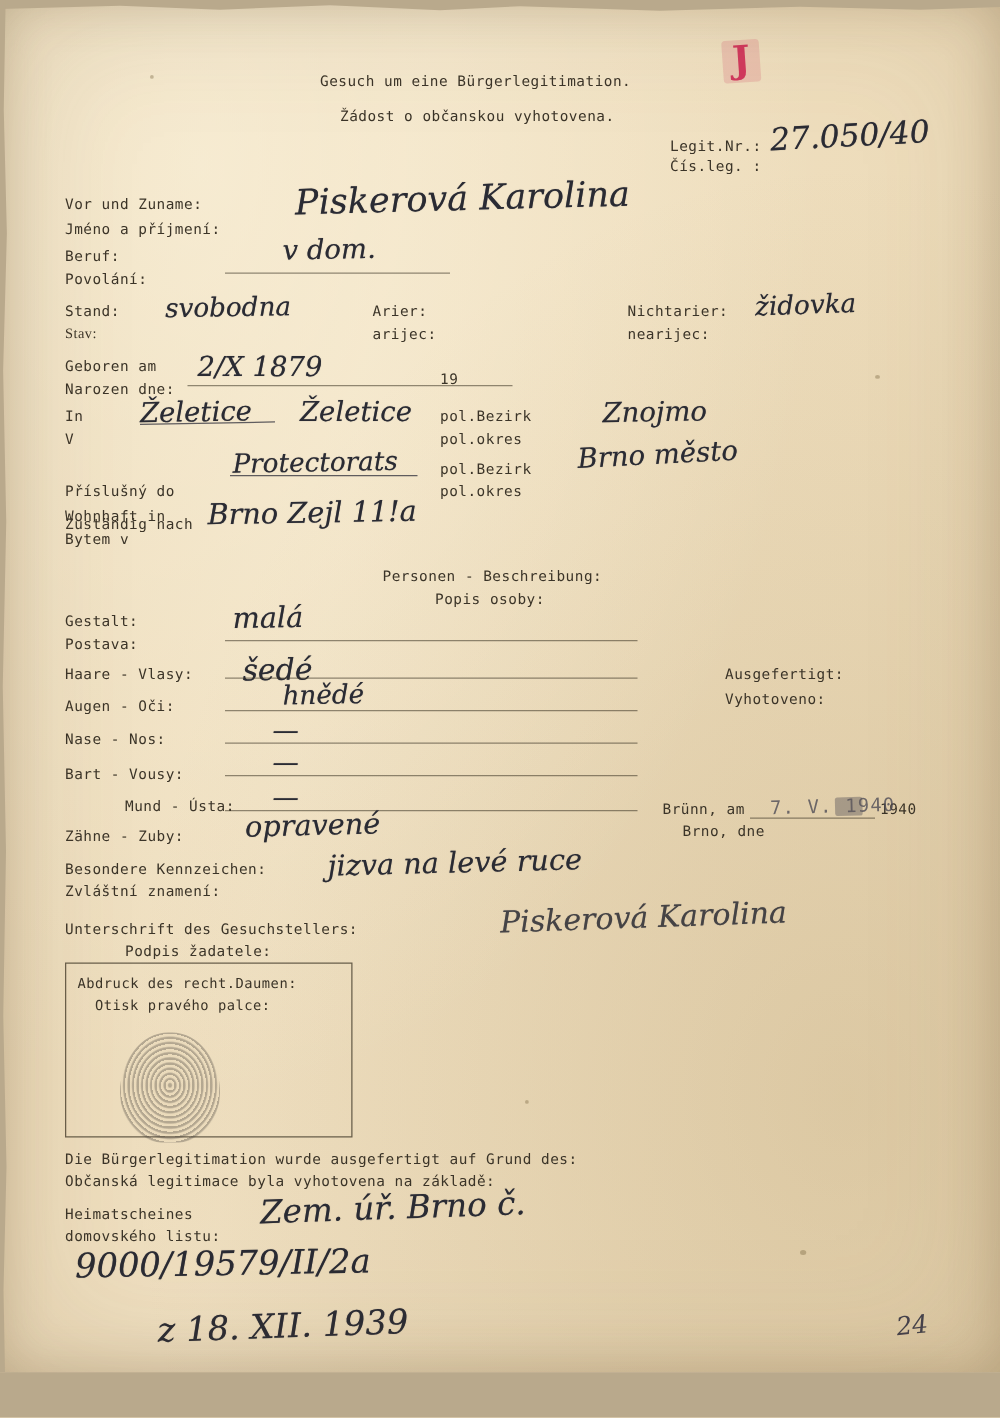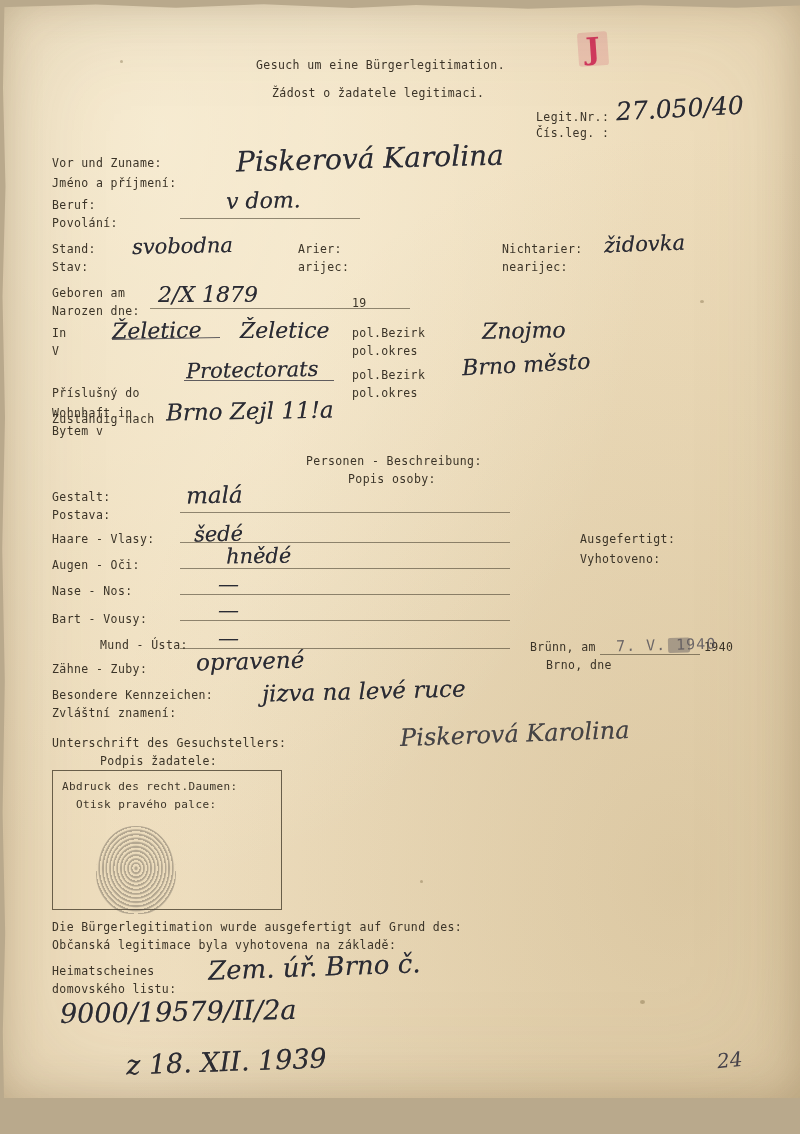--- a/index.html
+++ b/index.html
@@ -158,42 +158,42 @@
   }
 </style>
 </head>
 <body>
 
 <div class="page">
 
   <div class="paper-tint"></div>
 
   <div class="typed" style="left:256px; top:58px;">Gesuch um eine Bürgerlegitimation.</div>
-  <div class="typed" style="left:272px; top:86px;">Žádost o žadatele legitimaci.</div>
+  <div class="typed" style="left:272px; top:86px;">Žádost o občanskou vyhotovena.</div>
 
   <div class="stamp-j">
     <div class="bg"></div>
     <span>J</span>
   </div>
 
   <div class="typed" style="left:536px; top:110px;">Legit.Nr.:</div>
   <div class="typed" style="left:536px; top:126px;">Čís.leg. :</div>
   <div class="hand" style="left:616px; top:94px; font-size:25px; transform:rotate(-3deg);">27.050/40</div>
 
   <div class="typed" style="left:52px; top:156px;">Vor und Zuname:</div>
   <div class="typed" style="left:52px; top:176px;">Jméno a příjmení:</div>
   <div class="hand" style="left:236px; top:142px; font-size:28px; transform:rotate(-1.5deg);">Piskerová Karolina</div>
 
   <div class="typed" style="left:52px; top:198px;">Beruf:</div>
   <div class="typed" style="left:52px; top:216px;">Povolání:</div>
   <div class="hand" style="left:226px; top:188px; font-size:22px; transform:rotate(-1deg);">v dom.</div>
   <div class="rule" style="left:180px; top:218px; width:180px;"></div>
 
   <div class="typed" style="left:52px; top:242px;">Stand:</div>
-  <div class="typed" style="left:52px; top:260px;">Stav:</div>
+  <div class="typed" style="left:52px; top:260px;font-family:Liberation Serif, serif;">Stav:</div>
   <div class="hand" style="left:132px; top:234px; font-size:21px; transform:rotate(-1deg);">svobodna</div>
 
   <div class="typed" style="left:298px; top:242px;">Arier:</div>
   <div class="typed" style="left:298px; top:260px;">arijec:</div>
 
   <div class="typed" style="left:502px; top:242px;">Nichtarier:</div>
   <div class="typed" style="left:502px; top:260px;">nearijec:</div>
   <div class="hand" style="left:604px; top:232px; font-size:21px; transform:rotate(-2deg);">židovka</div>
 
   <div class="typed" style="left:52px; top:286px;">Geboren am</div>
@@ -225,21 +225,21 @@
 
   <div class="typed" style="left:306px; top:454px;">Personen - Beschreibung:</div>
   <div class="typed" style="left:348px; top:472px;">Popis osoby:</div>
 
   <div class="typed" style="left:52px; top:490px;">Gestalt:</div>
   <div class="typed" style="left:52px; top:508px;">Postava:</div>
   <div class="hand" style="left:186px; top:482px; font-size:23px; transform:rotate(-1deg);">malá</div>
   <div class="rule" style="left:180px; top:512px; width:330px;"></div>
 
   <div class="typed" style="left:52px; top:532px;">Haare - Vlasy:</div>
-  <div class="hand" style="left:194px; top:522px; font-size:21px; transform:rotate(-1deg);">šedé</div>
+  <div class="hand" style="left:194px; top:522px; font-size:24px; transform:rotate(-1deg);">šedé</div>
   <div class="rule" style="left:180px; top:542px; width:330px;"></div>
 
   <div class="typed" style="left:52px; top:558px;">Augen - Oči:</div>
   <div class="hand" style="left:226px; top:544px; font-size:21px; transform:rotate(-1deg);">hnědé</div>
   <div class="rule" style="left:180px; top:568px; width:330px;"></div>
 
   <div class="typed" style="left:52px; top:584px;">Nase - Nos:</div>
   <div class="hand" style="left:218px; top:572px; font-size:21px;">—</div>
   <div class="rule" style="left:180px; top:594px; width:330px;"></div>
 

